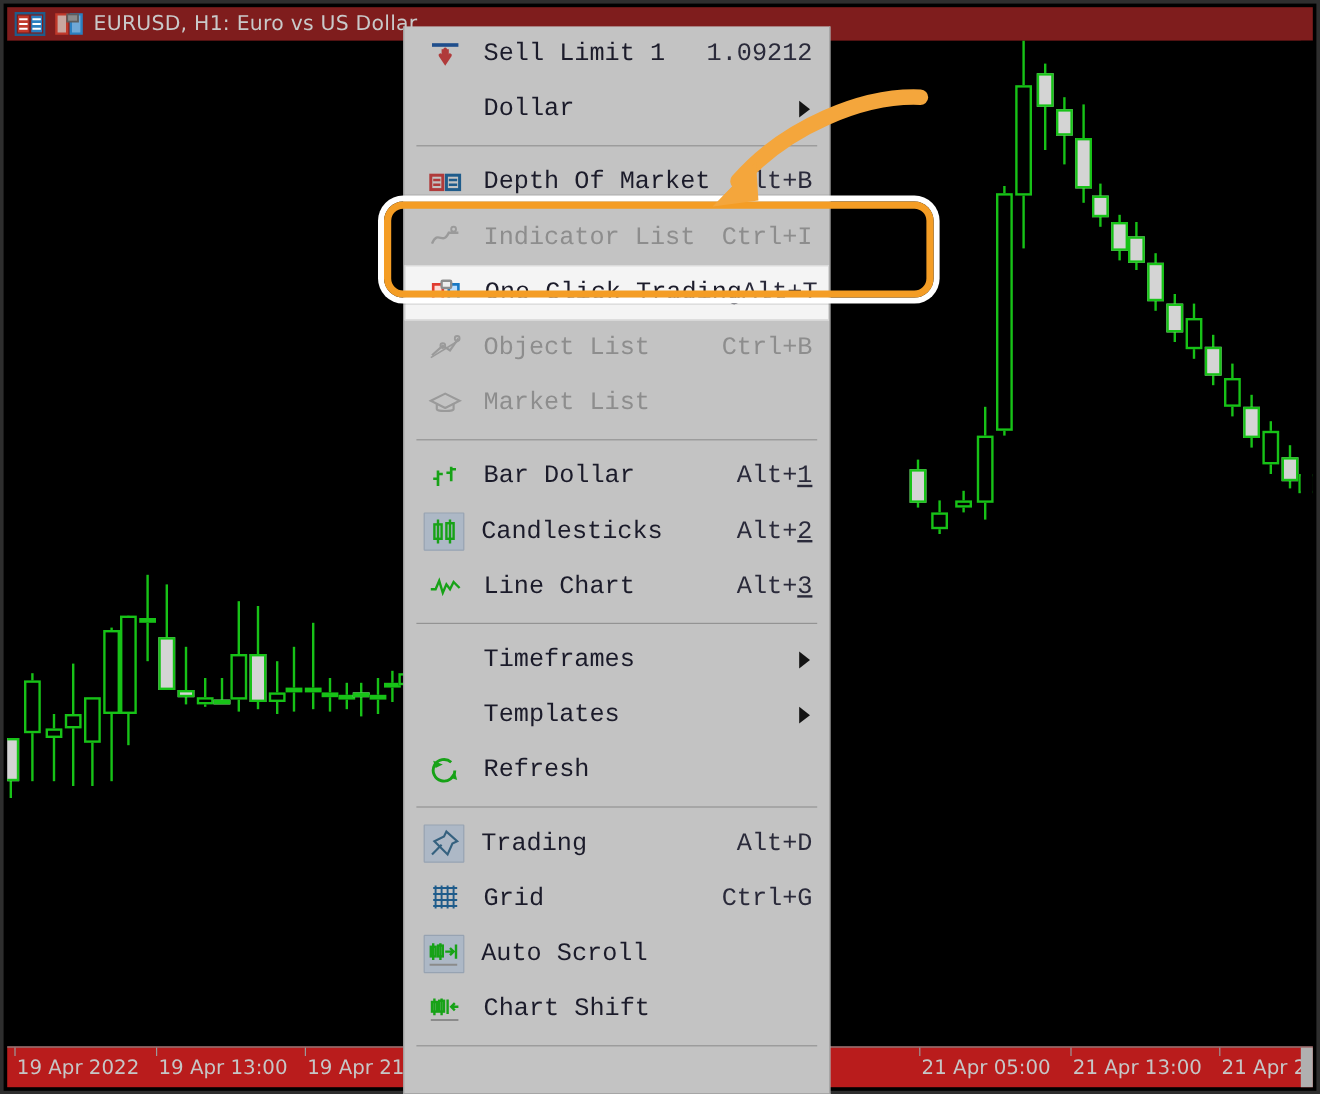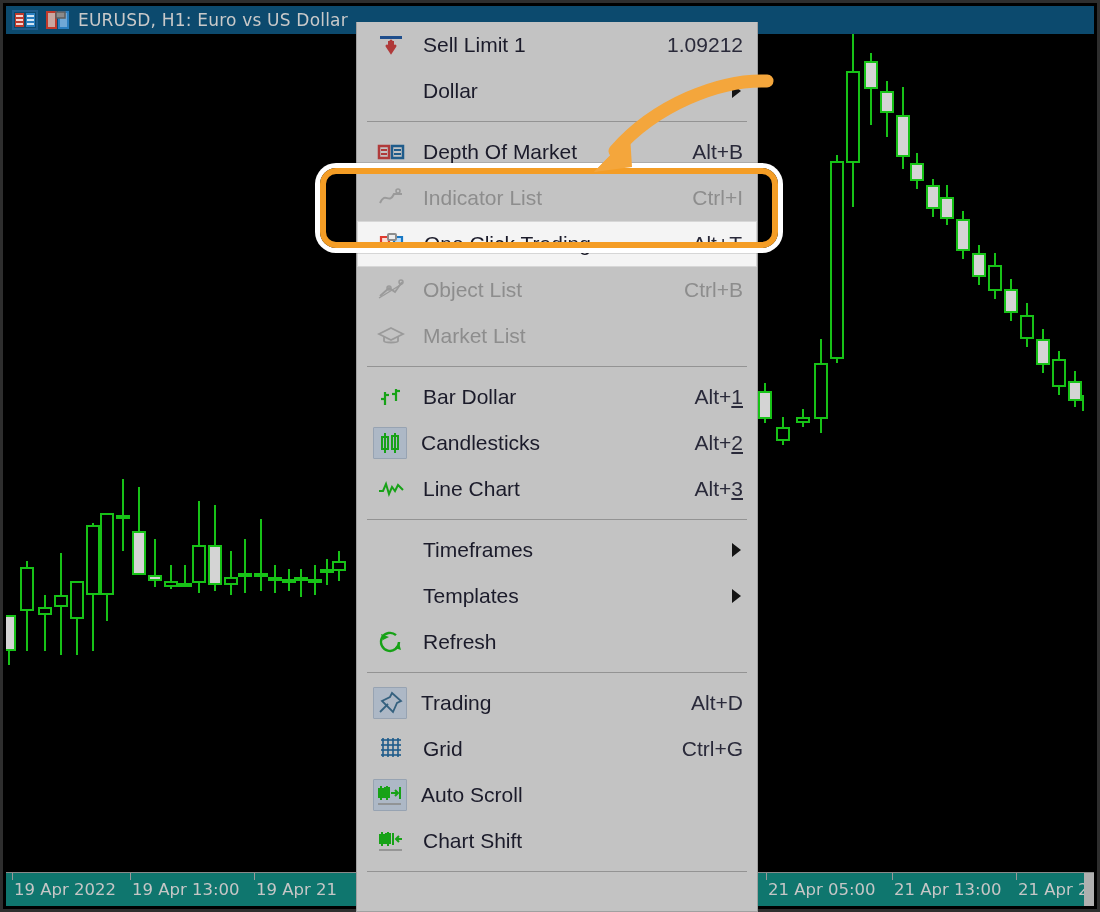--- a/index.html
+++ b/index.html
@@ -20,21 +20,21 @@
   
   .chart-window {
     position: absolute;
     left: 0; top: 0; width: 1100px; height: 912px;
     background: #000000;
     border: 3px solid #2e2e2e;
   }
   .titlebar {
     position: absolute;
     left: 3px; top: 3px; right: 3px; height: 28px;
-    background: #0c4a6e;
+    background: #7f1d1d;
     display: flex;
     align-items: center;
     padding-left: 6px;
     gap: 7px;
   }
   .title-text {
     color: #c9c9c9;
     font-size: 17px;
     letter-spacing: 0.2px;
     white-space: nowrap;
@@ -52,21 +52,21 @@
   .candle { position: absolute; }
   .wick { position: absolute; width: 2px; background: #17c217; left: 50%; margin-left: -1px; }
   .body { position: absolute; left: 0; right: 0; border: 2px solid #17c217; }
   .body.up   { background: #000000; }
   .body.down { background: #d4d4d4; }
 
   
   .axis {
     position: absolute;
     left: 3px; right: 3px; bottom: 3px; height: 34px;
-    background: #0f766e;
+    background: #b91c1c;
     border-top: 1px solid #8a8a8a;
   }
   .axis-tick {
     position: absolute;
     top: 0; width: 1px; height: 7px; background: #9a9a9a;
   }
   .axis-label {
     position: absolute;
     top: 7px;
     color: #c6c6c6;
@@ -81,25 +81,25 @@
   }
   .scroll-right {
     position: absolute;
     right: 3px; top: 31px; bottom: 36px; width: 10px;
     background: #000;
   }
 
   
   .menu {
     position: absolute;
-    left: 356px; top: 22px; width: 402px; height: 890px;
+    left: 336px; top: 22px; width: 356px; height: 890px;
     background: #c3c3c3;
     border: 1px solid #a0a0a0;
     border-top: none;
-    font-family: Liberation Sans, sans-serif;
+    font-family: Liberation Mono, monospace;
     overflow: hidden;
   }
   .mi {
     position: relative;
     height: 46px;
     display: flex;
     align-items: center;
     padding-left: 16px;
     padding-right: 14px;
     color: #1b1b2a;

